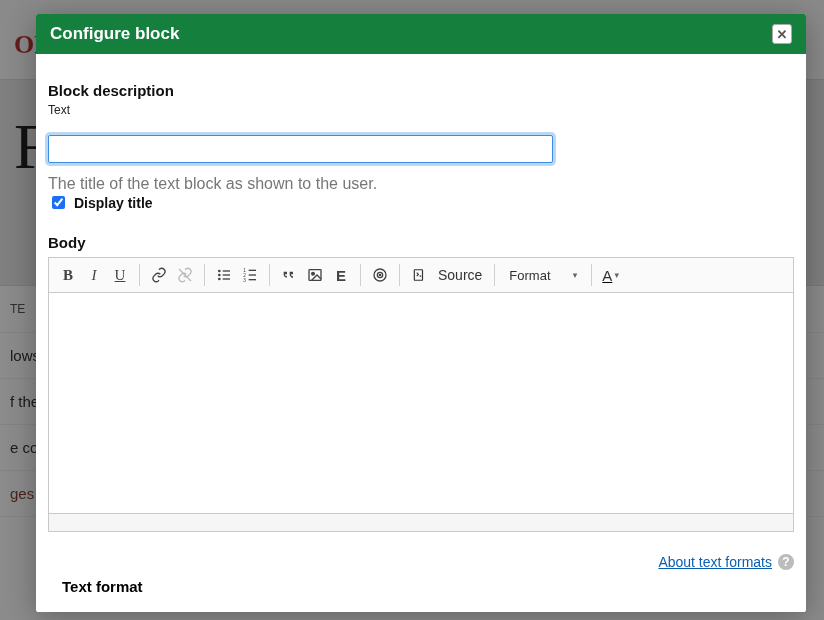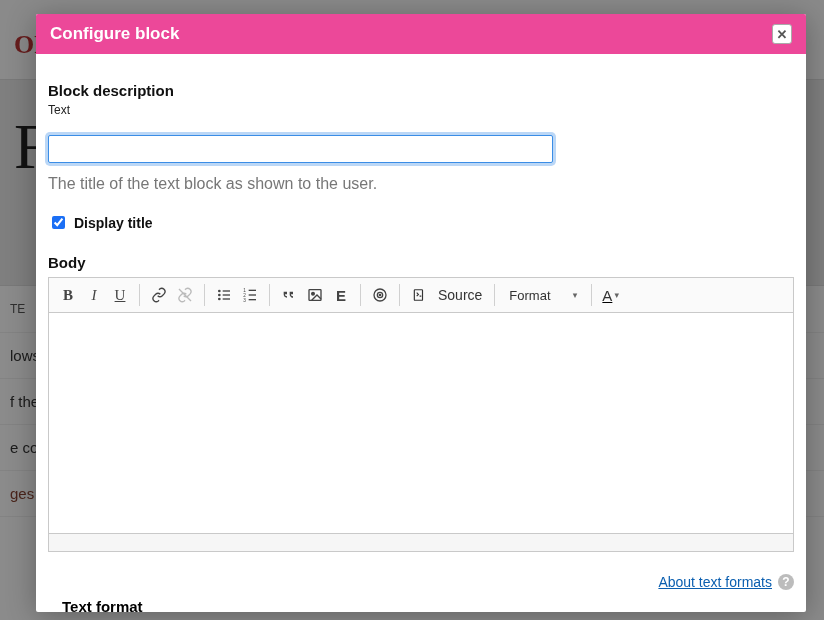--- a/index.html
+++ b/index.html
@@ -42,21 +42,21 @@
   .modal {
     position: absolute;
     left: 36px; right: 18px; top: 14px; bottom: 8px;
     background: #fff;
     border-radius: 2px;
     box-shadow: 0 4px 30px rgba(0,0,0,0.3);
     display: flex; flex-direction: column;
     overflow: hidden;
   }
   .modal-header {
-    background: #ec4899;
+    background: #15803d;
     color: #fff;
     padding: 10px 14px;
     font-size: 17px; font-weight: 600;
     display: flex; align-items: center; justify-content: space-between;
   }
   .close-btn {
     width: 20px; height: 20px;
     background: #fff; color: #555;
     border: 1px solid #aaa; border-radius: 3px;
     display: flex; align-items: center; justify-content: center;
@@ -83,21 +83,21 @@
     outline: none;
     padding: 3px 6px;
     font-size: 14px;
     box-shadow: 0 0 0 3px rgba(59,141,230,0.35);
     border-radius: 2px;
   }
   .help-text {
     margin-top: 12px; font-size: 16px; color: #777;
   }
   .chk-row {
-    margin-top: 20px; display: flex; align-items: center; gap: 6px;
+    display: flex; align-items: center; gap: 6px;
     font-weight: 700; font-size: 14px; color: #111;
   }
   .chk { width: 13px; height: 13px; accent-color: #1b6ff5; }
   .section-gap { margin-top: 22px; }
   .editor-wrap {
     border: 1px solid #c9c9c9;
     margin-top: 6px;
   }
   .toolbar {
     display: flex; align-items: center; gap: 0;

